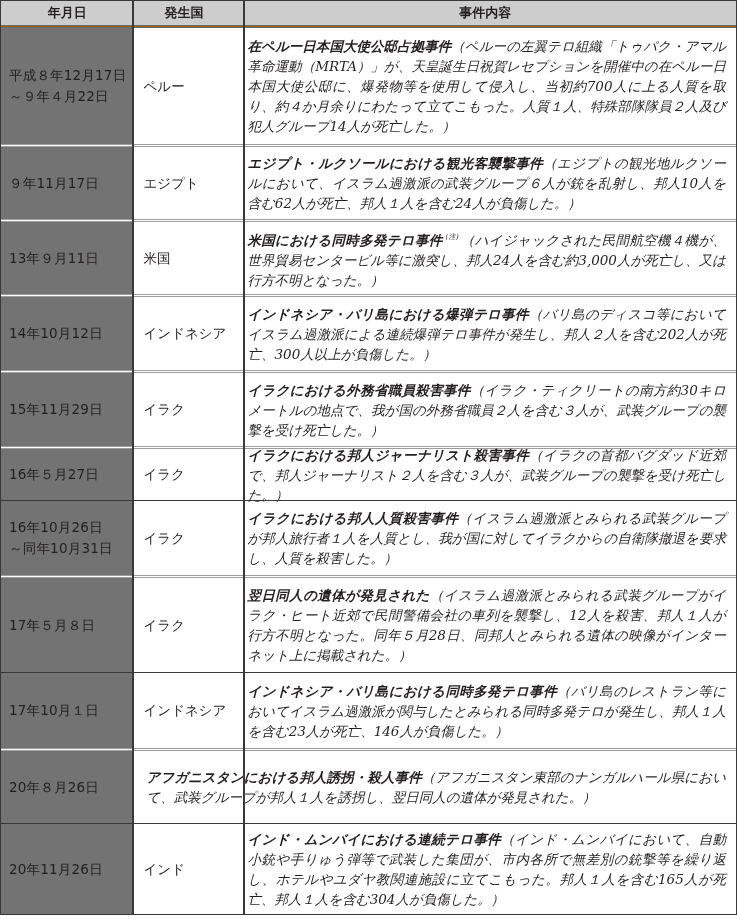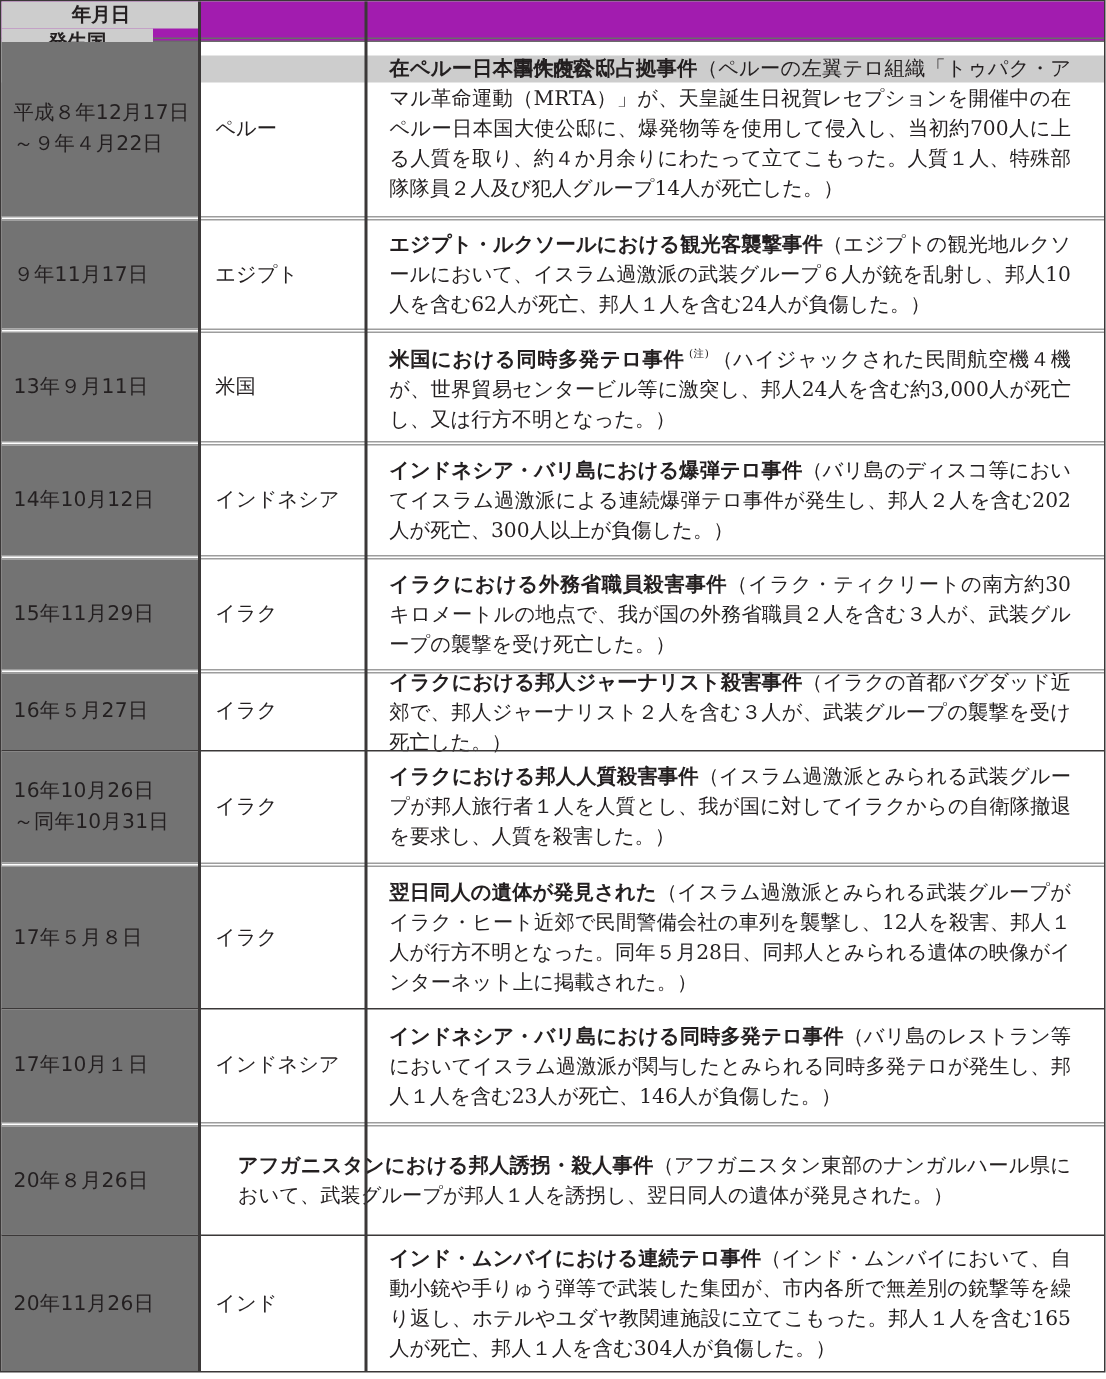--- a/index.html
+++ b/index.html
@@ -7,32 +7,32 @@
   .tbl {
     position:absolute; left:0; top:0; width:737px;
     box-sizing:border-box; border:1.5px solid #3b3838;
     font-family:"DejaVu Sans", "Liberation Sans", sans-serif;
     color:#231f20;
   }
   .vline { position:absolute; top:0; bottom:0; width:1.5px; background:#3b3838; z-index:3; }
   .vline.v1 { left:131px; }
   .vline.v2 { left:242px; }
   .row { display:flex; box-sizing:border-box; position:relative; }
-  .row.hdr { height:27px; background:#a21caf; border-bottom:3px double #6b6b6b;flex-direction:column; }
+  .row.hdr { height:27px; background:#a16207; border-bottom:3px double #6b6b6b; }
   .row.sep-double { border-top:3px double #9d9d9d; }
   .row.sep-single { border-top:1.5px solid #3b3838; }
   .cell { box-sizing:border-box; display:flex; align-items:center; }
   .c1 { width:132.5px; background:#737373; padding-left:8px; }
   .c2 { width:101px; padding-left:10px; }
   .c3 { flex:1; padding:0 6px 0 9px; }
   .hdr .cell { background:#cdcdcd; justify-content:center; padding:0; font-weight:bold; font-size:13px; }
   .date-lines { font-size:13.5px; line-height:21px; letter-spacing:0.2px; }
   .date-lines span { display:block; white-space:nowrap; }
   .country { font-size:13.5px; line-height:21px; white-space:nowrap; }
-  .desc { margin:16px; font-size:13.5px; line-height:20px; text-align:justify; width:100%; }
+  .desc { margin:4px; font-size:13.5px; line-height:20px; text-align:justify; width:100%;font-style:italic; }
   .desc .title { font-family:"DejaVu Sans", "Liberation Sans", sans-serif; font-weight:bold; }
   .desc .body { font-family:"DejaVu Serif", "Liberation Serif", serif; }
   .desc .note { font-family:"DejaVu Serif", serif; font-size:7px; vertical-align:6px; margin:0 2px 0 3px; }
 </style>
 </head>
 <body>
 
 <div class="tbl">
   <div class="vline v1"></div>
   <div class="vline v2"></div>

